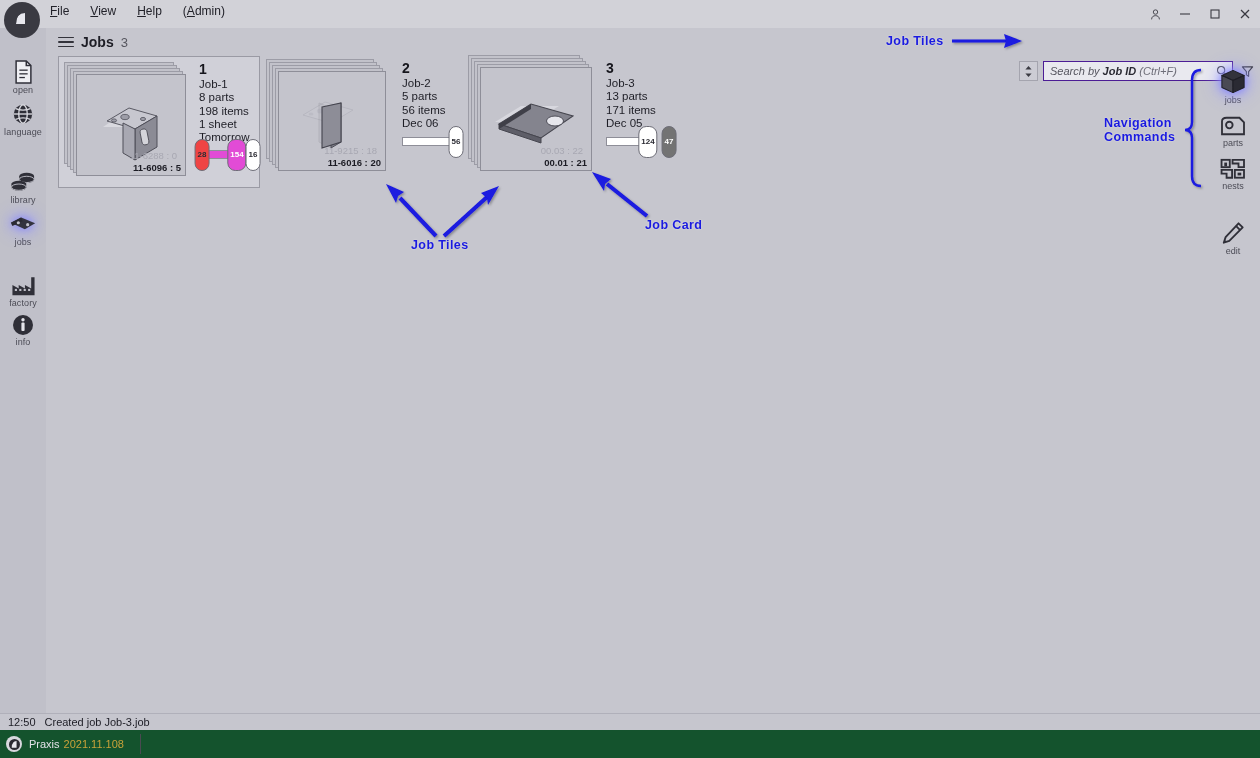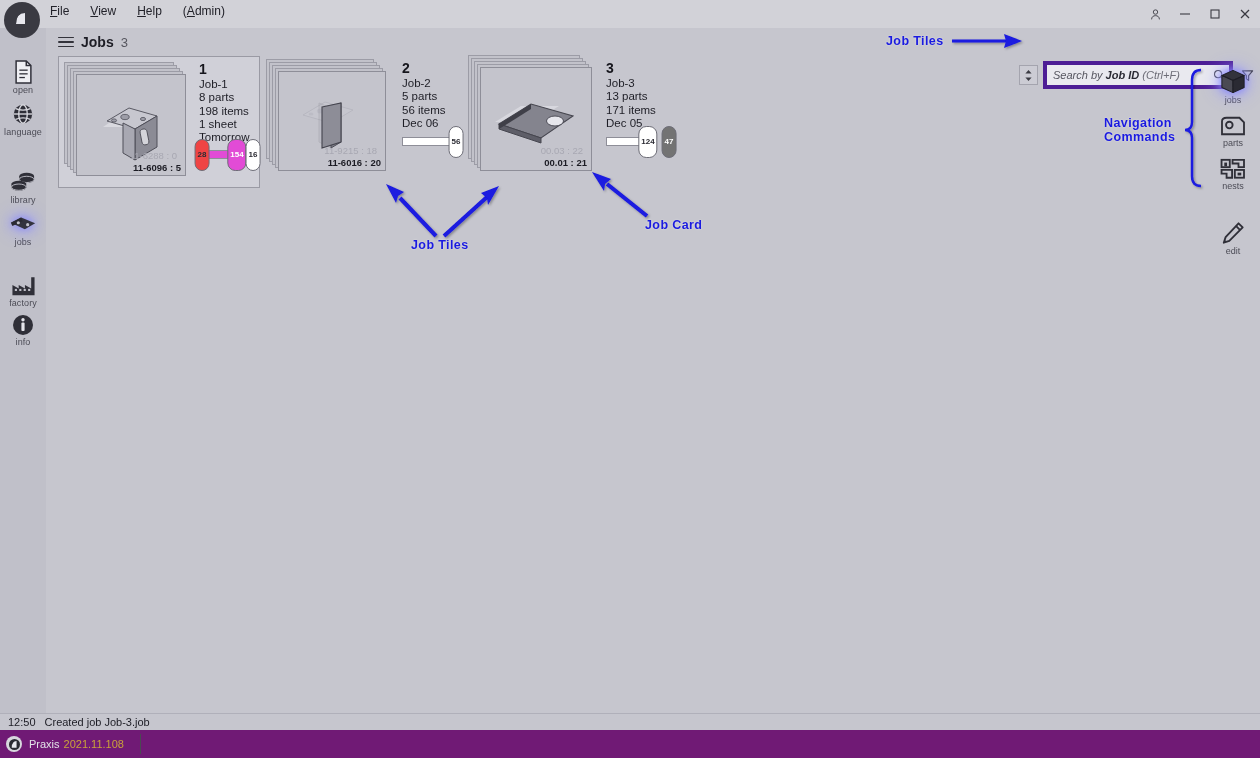--- a/index.html
+++ b/index.html
@@ -71,38 +71,38 @@
   .rightnav{position:absolute;right:4px;top:40px;width:46px;}
   .navitem{width:46px;text-align:center;margin-bottom:6px;color:#2f2f38;}
   .navicon{height:26px;display:flex;align-items:flex-end;justify-content:center;}
   .navicon svg{display:block;}
   .navlabel{font-size:9px;color:#4c4c56;line-height:10px;margin-top:1px;}
 
   
   .searchrow{position:absolute;right:4px;top:33px;display:flex;align-items:center;gap:5px;}
   .sortbtn{width:19px;height:20px;background:#ccccd4;border:1px solid #a4a4ae;
            display:flex;align-items:center;justify-content:center;box-sizing:border-box;}
-  .searchbox{width:190px;height:28px;background:#e9e9ef;border:4px solid #4c1d95;
+  .searchbox{width:190px;height:20px;background:#e9e9ef;border:1px solid #4c1d95;
              display:flex;align-items:center;box-sizing:border-box;padding:0 4px 0 6px;}
   .searchtext{flex:1;font-size:11px;font-style:italic;color:#55555f;white-space:nowrap;}
   .searchtext b{font-style:italic;color:#2a2a33;}
   .searchtext i{font-style:italic;color:#6e6e78;}
   .filterbtn{width:18px;height:20px;display:flex;align-items:center;justify-content:center;}
 
   
   .annot{position:absolute;color:#1a1ae0;font-weight:bold;font-size:12.5px;
          letter-spacing:.4px;line-height:14px;text-shadow:0 0 2px rgba(255,255,255,.55);}
   .annotsvg{position:absolute;left:0;top:0;width:1260px;height:758px;pointer-events:none;}
 
   
   .statusbar{position:absolute;left:0;bottom:28px;width:1260px;height:16px;background:#c6c6ce;
              border-top:1px solid #b0b0ba;display:flex;align-items:center;}
   .stime{font-size:11px;color:#1d1d25;margin-left:8px;}
   .smsg{font-size:11px;color:#1d1d25;margin-left:9px;}
-  .appbar{position:absolute;left:0;bottom:0;width:1260px;height:28px;background:#701a75;
+  .appbar{position:absolute;left:0;bottom:0;width:1260px;height:28px;background:#14532d;
           display:flex;align-items:center;}
   .appbar .tbicon{width:16px;height:16px;border-radius:50%;background:#d8d8de;margin-left:6px;
                   display:flex;align-items:center;justify-content:center;}
   .appname{font-size:11px;color:#e2e2e8;margin-left:7px;}
   .appver{font-size:11px;color:#c9a23a;margin-left:4px;}
   .appdiv{width:1px;height:20px;background:#4a4a52;margin-left:16px;}
 </style>
 </head>
 <body>
 

